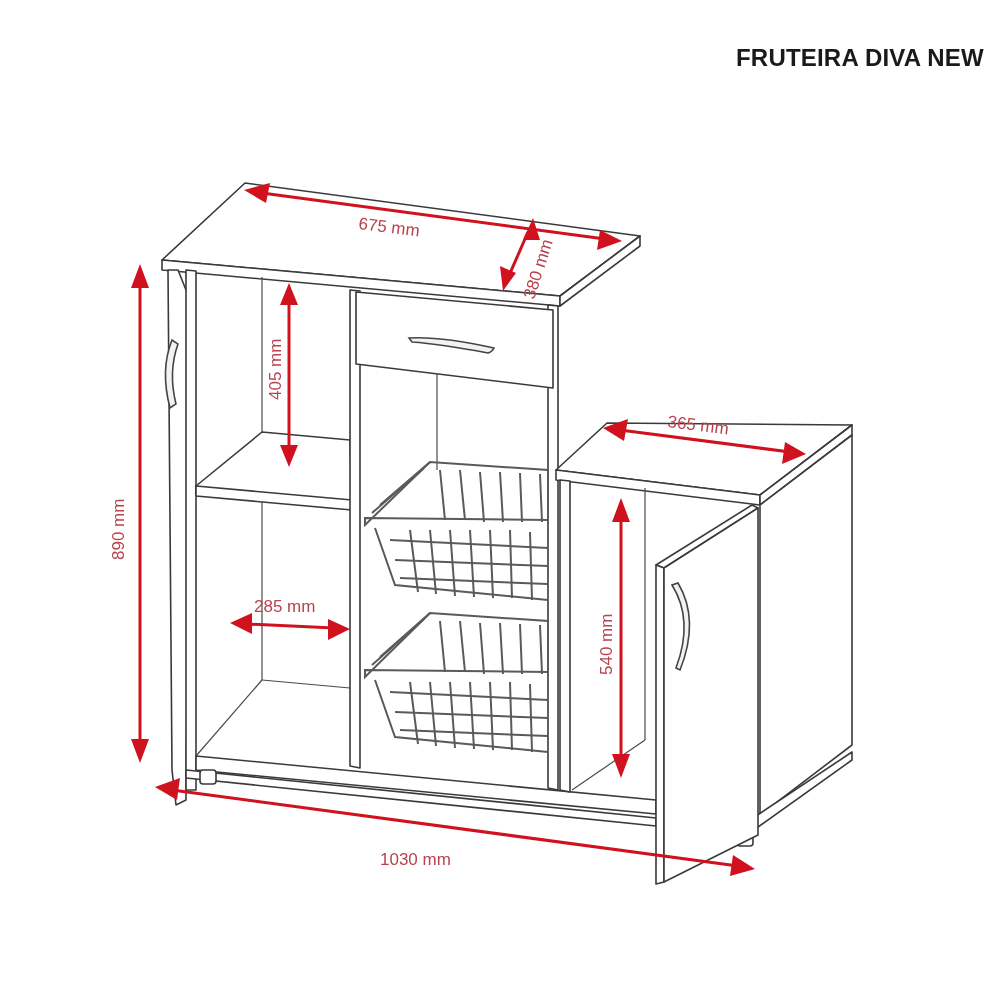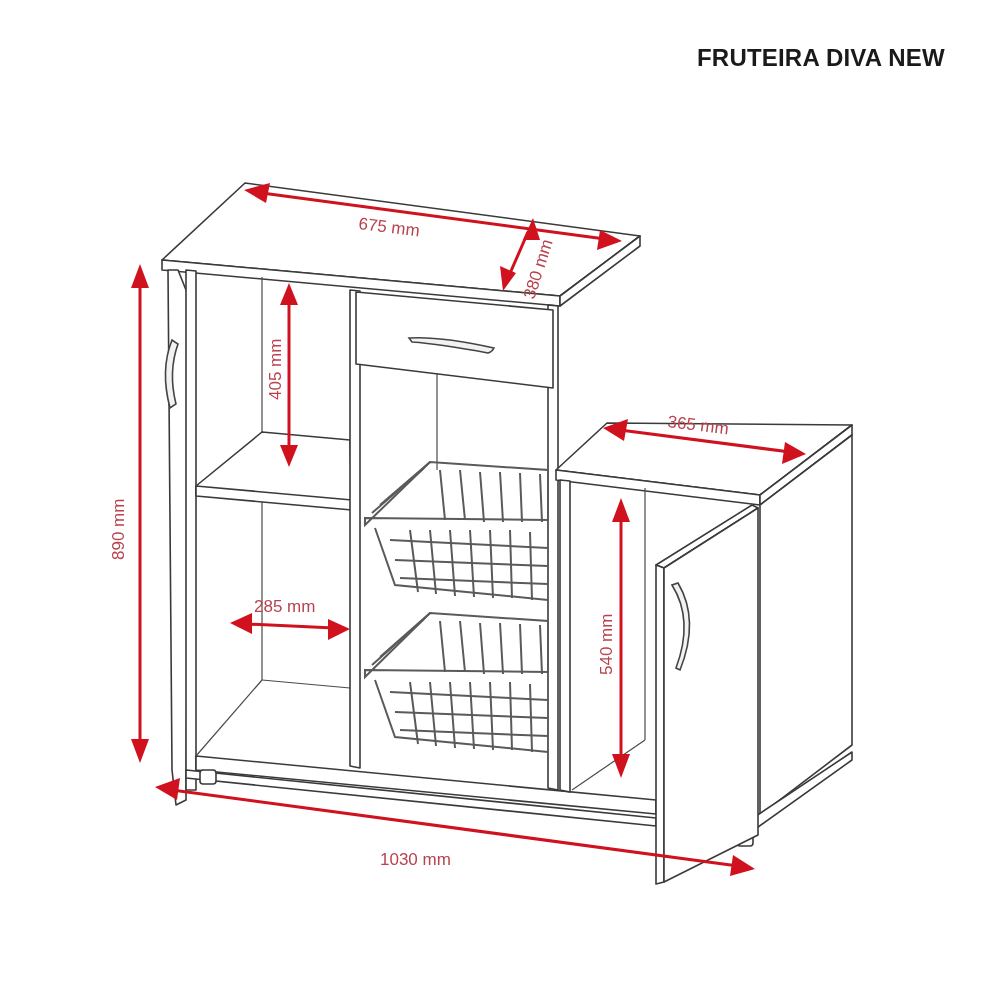--- a/index.html
+++ b/index.html
@@ -1,18 +1,18 @@
 <!DOCTYPE html>
 <html><head>
 <meta charset="utf-8">
 <style>
   html, body { margin: 0; padding: 0; background: #ffffff; }
   body { width: 1000px; height: 1000px; position: relative; overflow: hidden;
          font-family: "Liberation Sans", sans-serif; }
-  .title { position: absolute; left: 697px; top: 44px; font-size: 24px; font-weight: bold;
+  .title { position: absolute; left: 736px; top: 44px; font-size: 24px; font-weight: bold;
            color: #1a1a1a; letter-spacing: 0.2px; }
   svg { position: absolute; left: 0; top: 0; }
   .ln { fill: #ffffff; stroke: #3a3a3a; stroke-width: 1.6; stroke-linejoin: round; }
   .thin { fill: none; stroke: #4a4a4a; stroke-width: 1.2; }
   .wire { fill: none; stroke: #5a5a5a; stroke-width: 2; }
   .dim { stroke: #d0121f; stroke-width: 3; fill: none; }
   .arrow { fill: #d0121f; }
   .dimtext { font-family: "Liberation Sans", sans-serif; font-size: 17px; fill: #b8424e; }
   .handle { fill: #f2f2f2; stroke: #444; stroke-width: 1.6; }
 </style>

